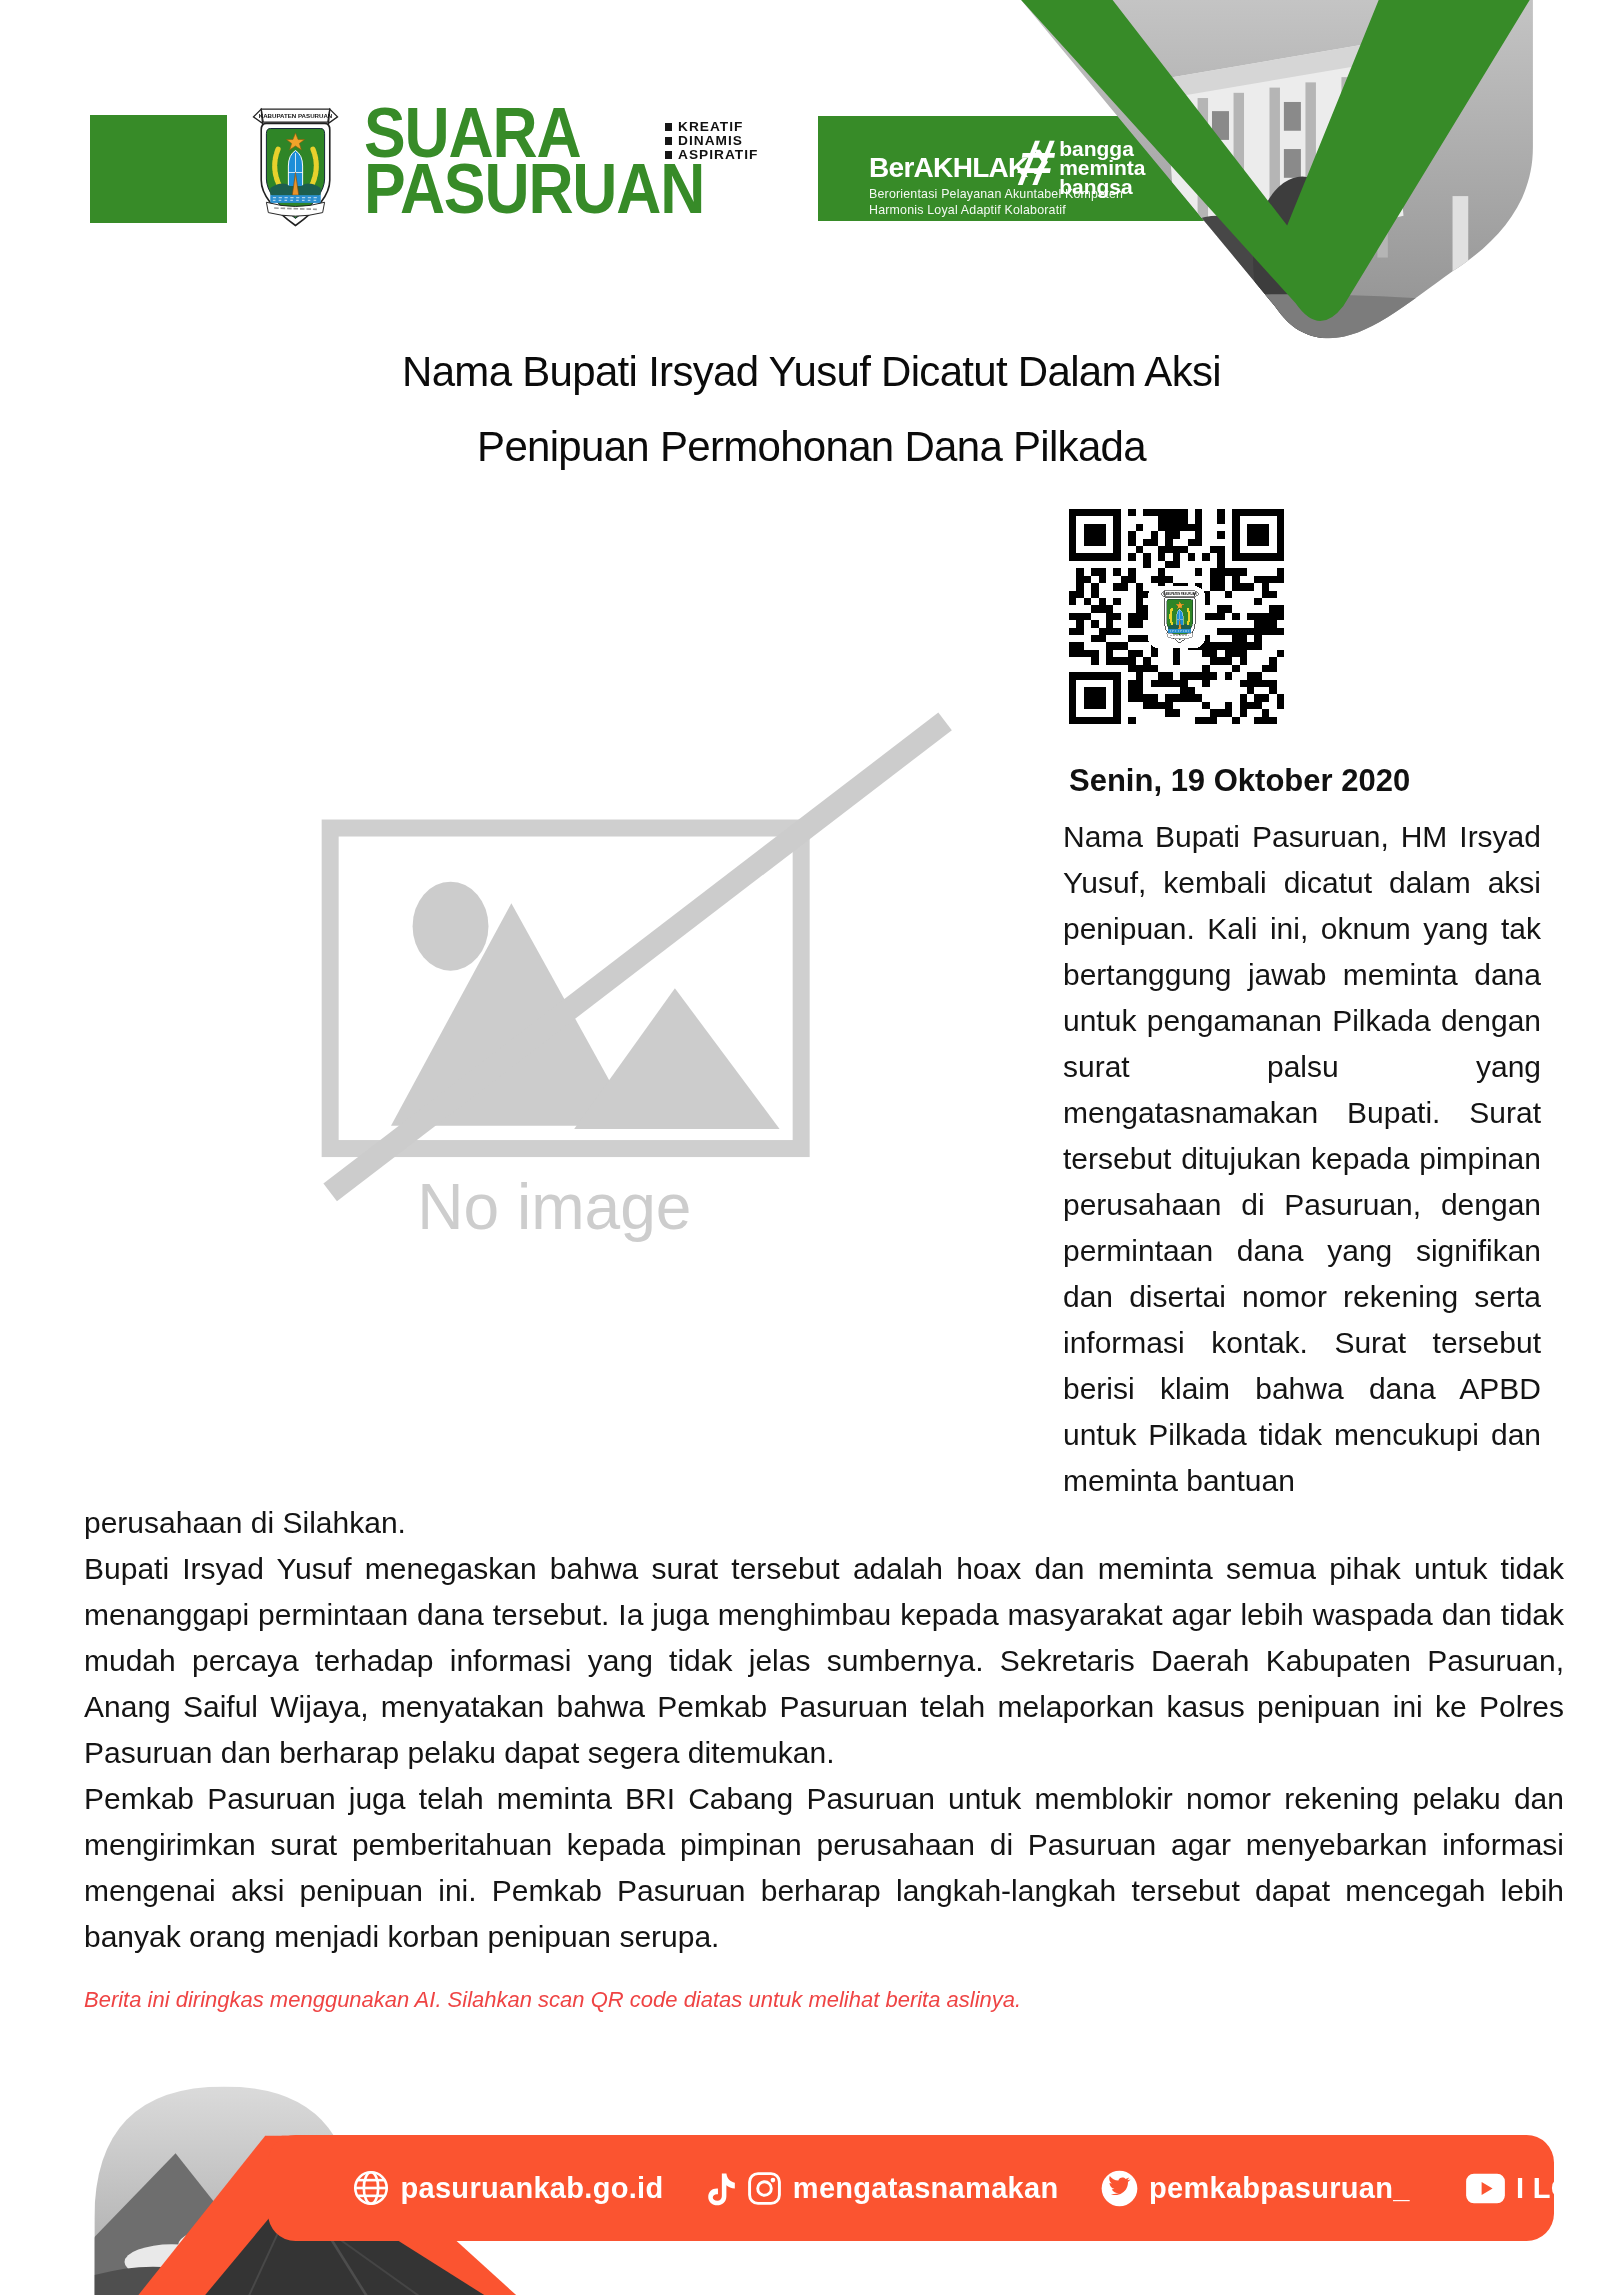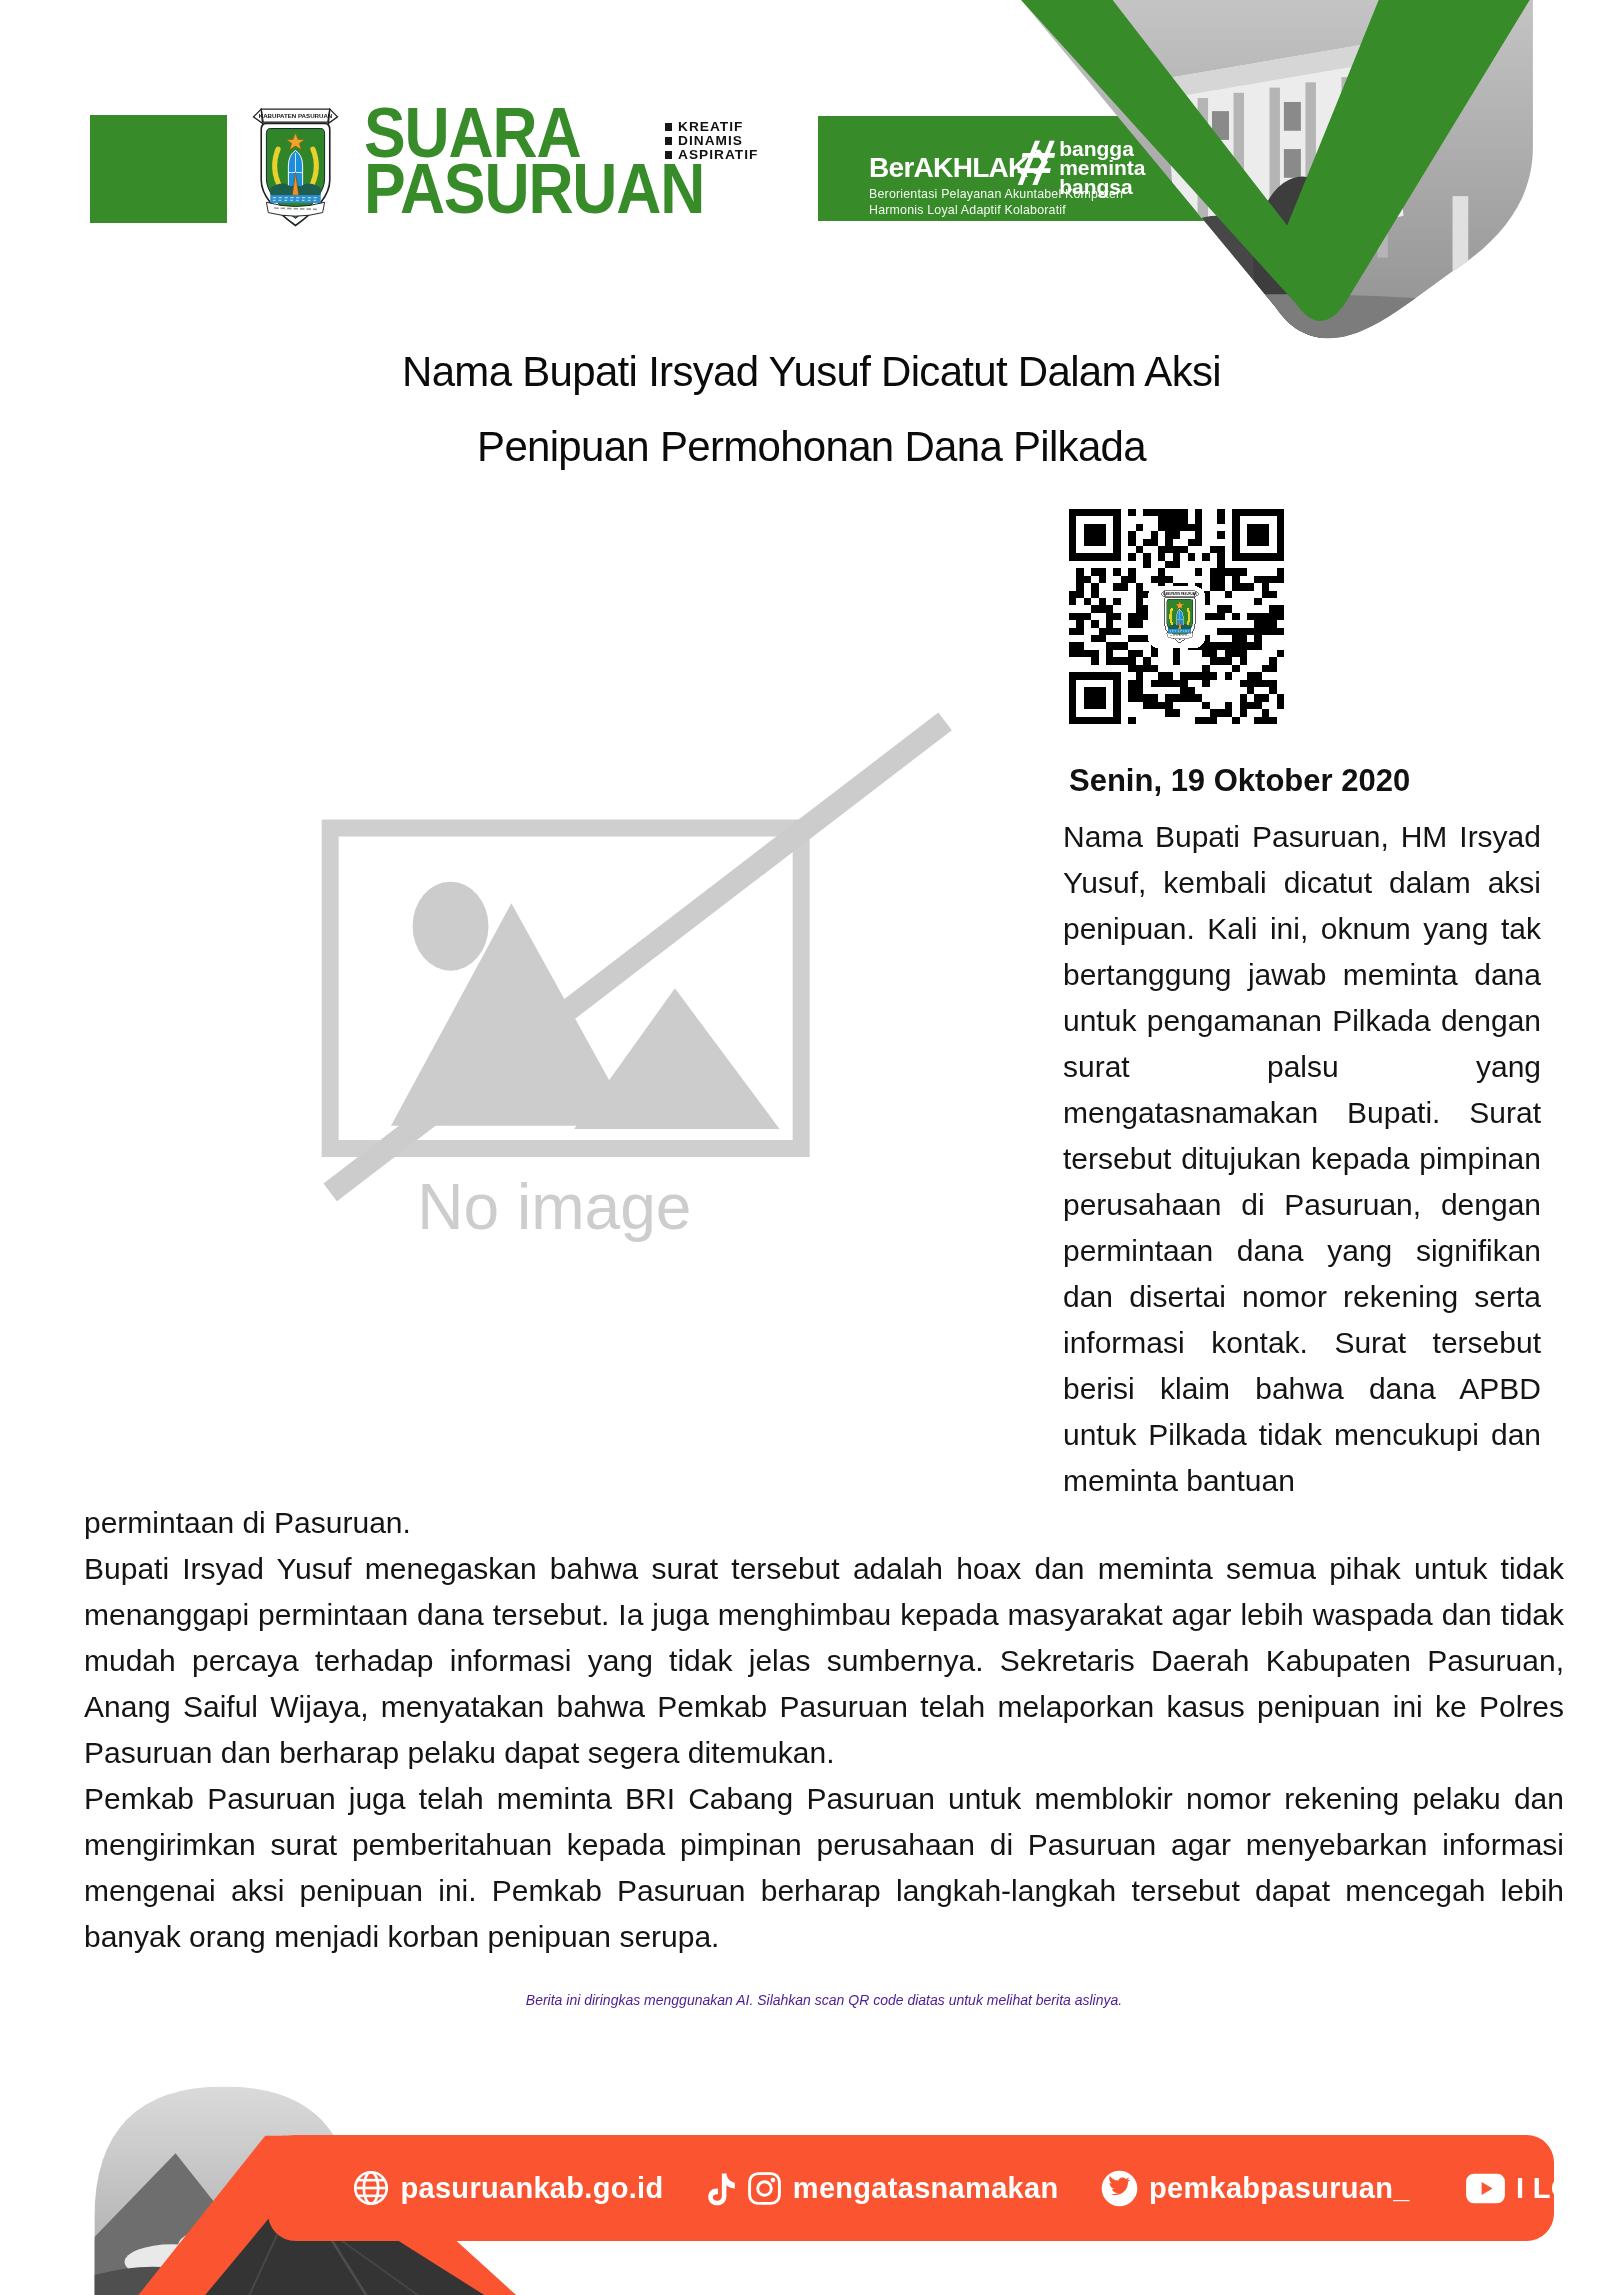--- a/index.html
+++ b/index.html
@@ -41,21 +41,21 @@
   #date-line { left:1069px; top:763px; font-size:31px; font-weight:700; color:#111; }
 
   #col-text { left:1063px; top:814px; width:478px; font-size:30px; line-height:46px;
     text-align:justify; color:#141414; }
 
   #placeholder { left:281px; top:707px; width:674px; height:628px; }
 
   #body-text { left:84px; top:1500px; width:1480px; font-size:30px; line-height:46px;
     text-align:justify; color:#141414; }
   #body-text p { margin:0; }
-  #ai-note { margin-top:17px; font-size:14px; font-style:italic; color:#4c1d95; text-align:center; }
+  #ai-note { margin-top:17px; font-size:22px; font-style:italic; color:#ef4444; text-align:left; }
 
   
   #footer-art { left:0; top:2080px; width:537px; height:216px; z-index:1; }
   #footer-band { left:268px; top:2135px; width:1286px; height:106px; background:var(--orange);
     border-radius:27.5px; z-index:2; display:flex; align-items:center; padding-left:84px; }
   .fitem { display:flex; align-items:center; color:#fff; margin-right:43px; }
   .fitem .lbl { font-size:29px; font-weight:700; letter-spacing:0.3px; margin-left:10.5px; white-space:nowrap; }
   .ficon { display:block; }
 </style>
 </head>
@@ -501,21 +501,21 @@
     <g fill="#cccccc">
       <ellipse cx="259" cy="335" rx="58" ry="68"></ellipse>
       <polygon points="352,300 540,640 168,640"></polygon>
       <polygon points="602,430 762,645 448,645"></polygon>
     </g>
     <line x1="75" y1="742" x2="1015" y2="22" stroke="#cccccc" stroke-width="34"></line>
     <text x="208" y="798" font-size="98" fill="#cdcdcd">No image</text>
   </svg>
 
   <div id="body-text" class="abs">
-    <p>permintaan di Pasuruan.</p>
+    <p>perusahaan di Silahkan.</p>
     <p>Bupati Irsyad Yusuf menegaskan bahwa surat tersebut adalah hoax dan meminta semua pihak untuk tidak menanggapi permintaan dana tersebut. Ia juga menghimbau kepada masyarakat agar lebih waspada dan tidak mudah percaya terhadap informasi yang tidak jelas sumbernya. Sekretaris Daerah Kabupaten Pasuruan, Anang Saiful Wijaya, menyatakan bahwa Pemkab Pasuruan telah melaporkan kasus penipuan ini ke Polres Pasuruan dan berharap pelaku dapat segera ditemukan.</p>
     <p>Pemkab Pasuruan juga telah meminta BRI Cabang Pasuruan untuk memblokir nomor rekening pelaku dan mengirimkan surat pemberitahuan kepada pimpinan perusahaan di Pasuruan agar menyebarkan informasi mengenai aksi penipuan ini. Pemkab Pasuruan berharap langkah-langkah tersebut dapat mencegah lebih banyak orang menjadi korban penipuan serupa.</p>
     <div id="ai-note">Berita ini diringkas menggunakan AI. Silahkan scan QR code diatas untuk melihat berita aslinya.</div>
   </div>
 
   <svg id="footer-art" class="abs" viewBox="0 0 820 330">
     <defs>
       <linearGradient id="bromoSky" x1="0" y1="0" x2="0" y2="1">
         <stop offset="0" stop-color="#dcdcdc"></stop>
           <stop offset="1" stop-color="#a8a8a8"></stop>

